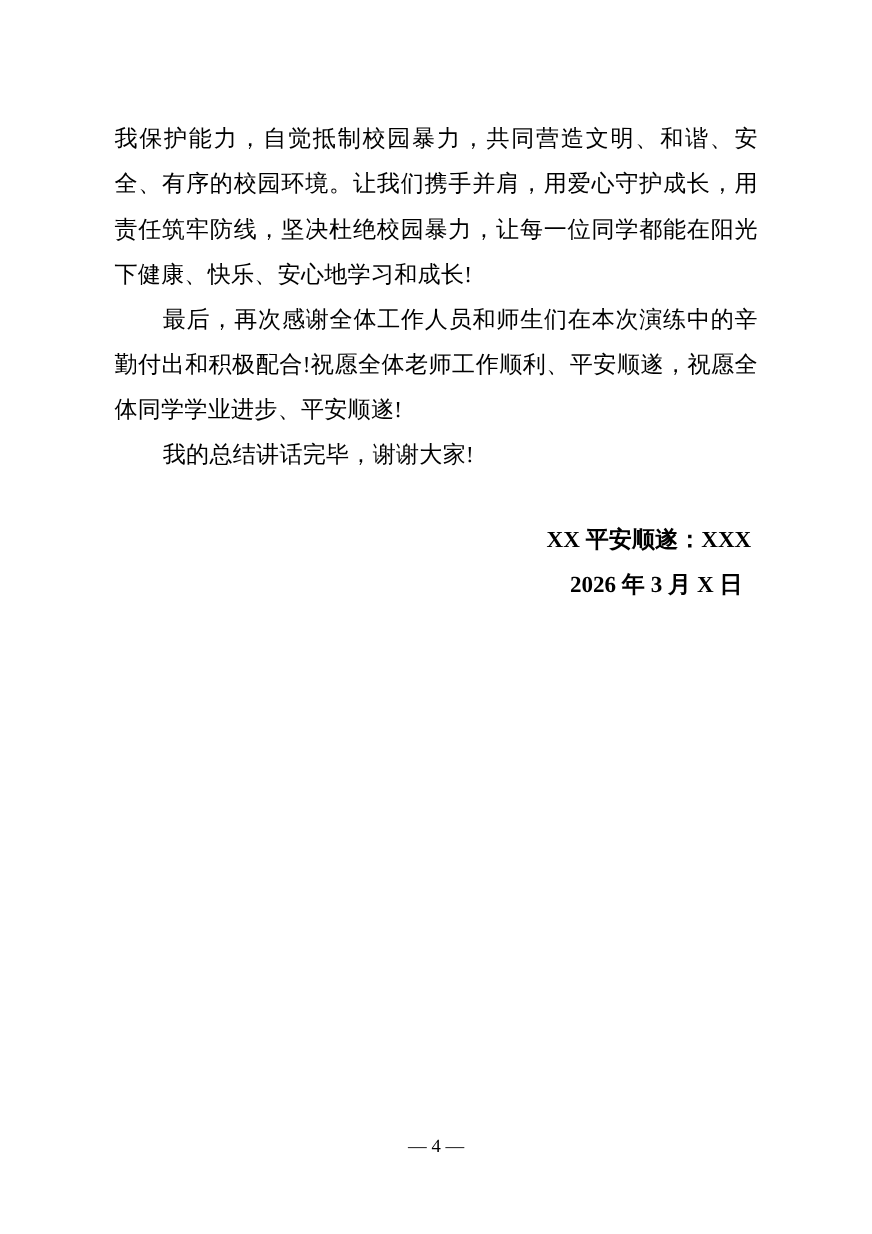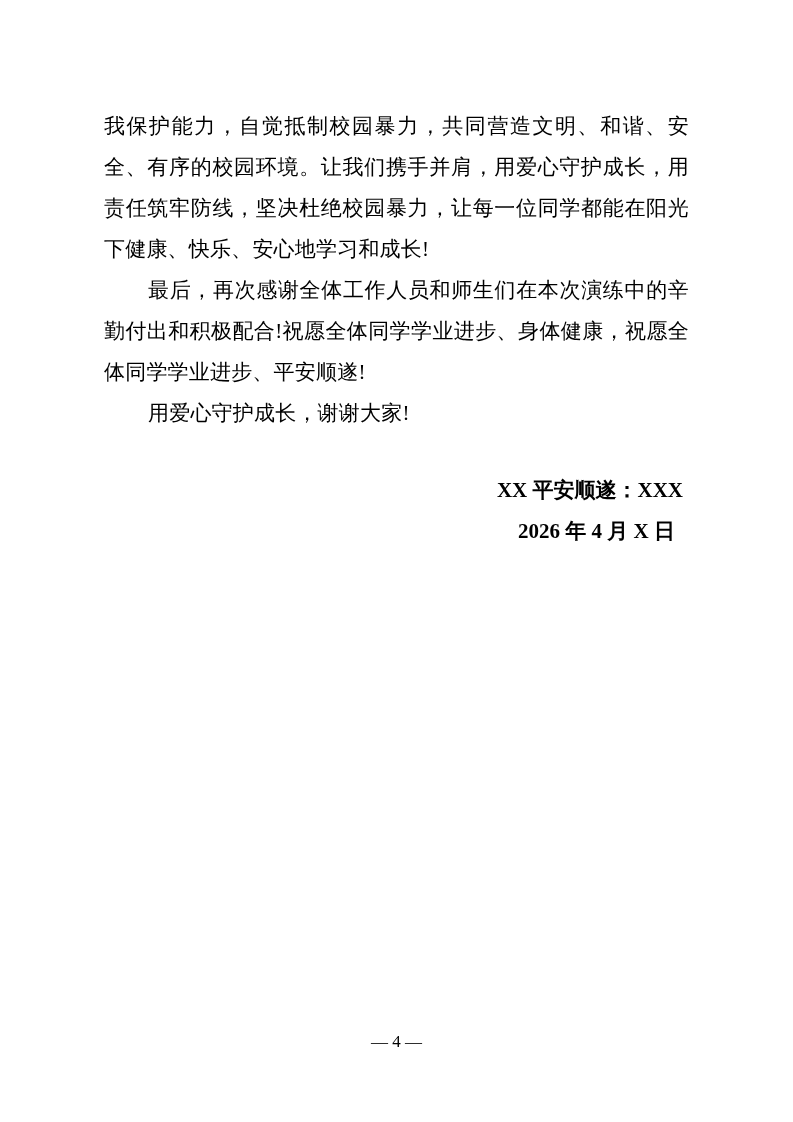--- a/index.html
+++ b/index.html
@@ -69,27 +69,27 @@
 </style>
 </head>
 <body>
 
 <div class="page">
 
   <div class="content">
 
     <p class="para">我保护能力，自觉抵制校园暴力，共同营造文明、和谐、安全、有序的校园环境。让我们携手并肩，用爱心守护成长，用责任筑牢防线，坚决杜绝校园暴力，让每一位同学都能在阳光下健康、快乐、安心地学习和成长!</p>
 
-    <p class="para indent">最后，再次感谢全体工作人员和师生们在本次演练中的辛勤付出和积极配合!祝愿全体同学学业进步、身体健康，祝愿全体同学学业进步、平安顺遂!</p>
+    <p class="para indent">最后，再次感谢全体工作人员和师生们在本次演练中的辛勤付出和积极配合!祝愿全体老师工作顺利、平安顺遂，祝愿全体同学学业进步、平安顺遂!</p>
 
-    <p class="para indent">用爱心守护成长，谢谢大家!</p>
+    <p class="para indent">我的总结讲话完毕，谢谢大家!</p>
 
     <div class="signature-block">
       <span class="sig-line">XX 平安顺遂：XXX</span>
-      <span class="sig-line date">2026 年 4 月 X 日</span>
+      <span class="sig-line date">2026 年 3 月 X 日</span>
     </div>
 
   </div>
 
   <div class="footer">
     <span>— 4 —</span>
   </div>
 
 </div>
 

